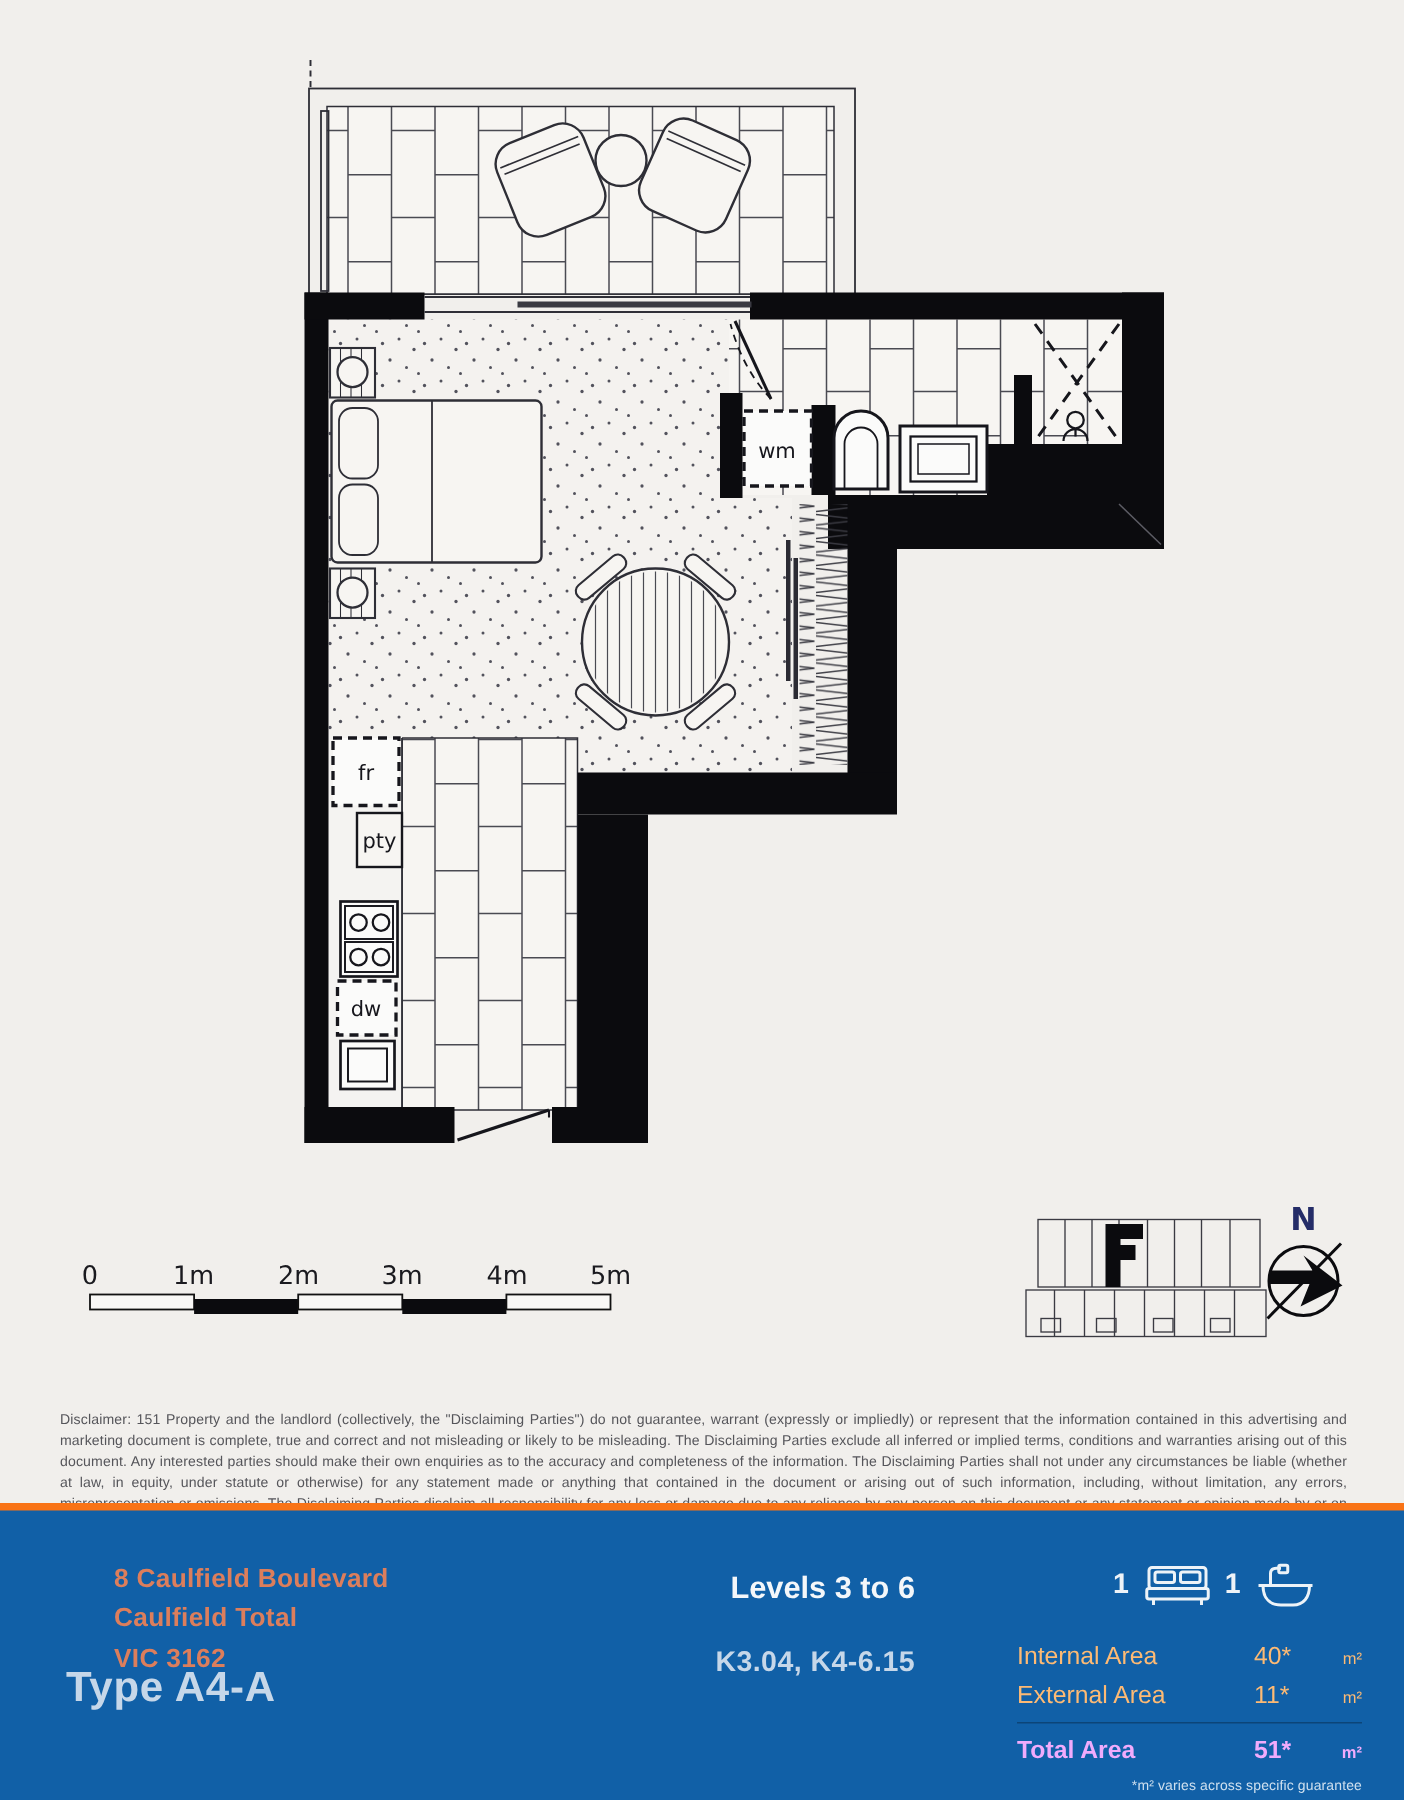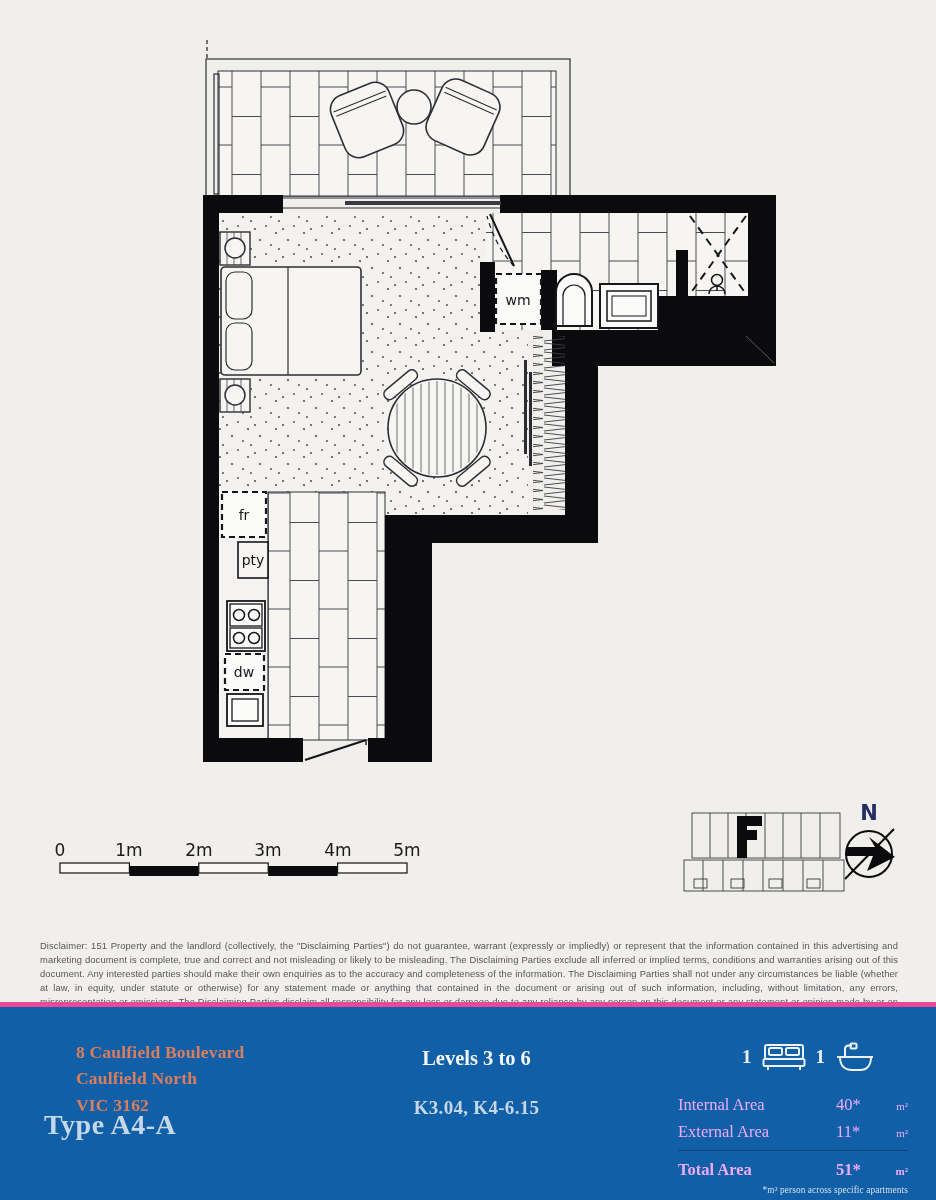--- a/index.html
+++ b/index.html
@@ -15,48 +15,47 @@
 
   .disclaimer{
     position:absolute;left:40px;top:894px;width:858px;
     font-size:9.4px;line-height:1.5;color:#55555a;
     text-align:justify;letter-spacing:.1px;margin-top:45px;
   }
 
   .footer{
     position:absolute;left:0;top:1002px;width:936px;height:198px;
     background:var(--panel-blue,#1160A7);
-    border-top:5px solid #ec4899;
+    border-top:5px solid #f97316;
     box-sizing:border-box;
     color:#f2f6f9;
-    font-family:Liberation Serif, serif;
   }
   .address{
     position:absolute;left:76px;top:32px;
     color:var(--accent-orange,#DC7E5C);
     font-weight:700;font-size:17.5px;line-height:1.5;letter-spacing:.2px;
   }
   .type-label{
     position:absolute;left:44px;top:102px;
     color:var(--accent-light-blue,#C6D7E9);
     font-weight:700;font-size:28px;letter-spacing:.5px;
   }
-  .center-col{position:absolute;left:354px;top:40px;width:245px;text-align:center;}
+  .center-col{position:absolute;left:365px;top:40px;width:245px;text-align:right;}
   .levels{font-size:20.5px;font-weight:700;color:#f4f7fa;}
   .apartments{margin-top:27px;font-size:19px;font-weight:700;color:var(--accent-light-blue,#BDD7F1);letter-spacing:.3px;}
 
   .icons-row{
     position:absolute;left:742px;top:34px;width:170px;
     display:flex;align-items:center;gap:10px;
   }
   .icons-row .count{font-size:19px;font-weight:600;color:#eef3f8;}
   .icons-row svg{display:block;}
 
   .area-table{position:absolute;left:678px;top:88px;width:230px;font-size:16.5px;}
-  .area-row{display:flex;align-items:baseline;margin-bottom:7px;font-weight:500;color:#f0abfc;}
+  .area-row{display:flex;align-items:baseline;margin-bottom:7px;font-weight:500;color:#fdba74;}
   .area-row .a-label{flex:1;}
   .area-row .a-value{min-width:42px;text-align:left;}
   .area-row .a-unit{min-width:30px;text-align:right;font-size:11px;}
   .area-divider{height:1px;background:rgba(0,0,0,.28);margin:8px 0 9px 0;}
   .total-row{font-weight:700;color:#f0abfc;}
   .footnote{
     position:absolute;left:678px;top:178px;width:230px;
     font-size:9.3px;color:#cfe0ef;text-align:right;letter-spacing:.1px;
   }
 </style>
@@ -264,21 +263,21 @@
     <path d="M846,847 L875,847 L869,837 L895,857 L867,871 L873,856 L846,856 Z" fill="#0b0b0e"></path>
   </g>
 </svg>
 
 <div class="disclaimer">Disclaimer: 151 Property and the landlord (collectively, the "Disclaiming Parties") do not guarantee, warrant (expressly or impliedly) or represent that the information contained in this advertising and marketing document is complete, true and correct and not misleading or likely to be misleading. The Disclaiming Parties exclude all inferred or implied terms, conditions and warranties arising out of this document. Any interested parties should make their own enquiries as to the accuracy and completeness of the information. The Disclaiming Parties shall not under any circumstances be liable (whether at law, in equity, under statute or otherwise) for any statement made or anything that contained in the document or arising out of such information, including, without limitation, any errors, misrepresentation or omissions. The Disclaiming Parties disclaim all responsibility for any loss or damage due to any reliance by any person on this document or any statement or opinion made by or on behalf of the Disclaiming Parties or due to any unauthorised use by any person of this document.</div>
 
 <div class="footer">
 
   <div class="address">
     <div>8 Caulfield Boulevard</div>
-    <div>Caulfield North</div>
+    <div>Caulfield Total</div>
     <div>VIC 3162</div>
   </div>
 
   <div class="type-label">Type A4-A</div>
 
   <div class="center-col">
     <div class="levels">Levels 3 to 6</div>
     <div class="apartments">K3.04, K4-6.15</div>
   </div>
 
@@ -317,14 +316,14 @@
       <span class="a-unit">m²</span>
     </div>
     <div class="area-divider"></div>
     <div class="area-row total-row">
       <span class="a-label">Total Area</span>
       <span class="a-value">51*</span>
       <span class="a-unit">m²</span>
     </div>
   </div>
 
-  <div class="footnote">*m² person across specific apartments</div>
+  <div class="footnote">*m² varies across specific guarantee</div>
 </div>
 
 </body></html>

